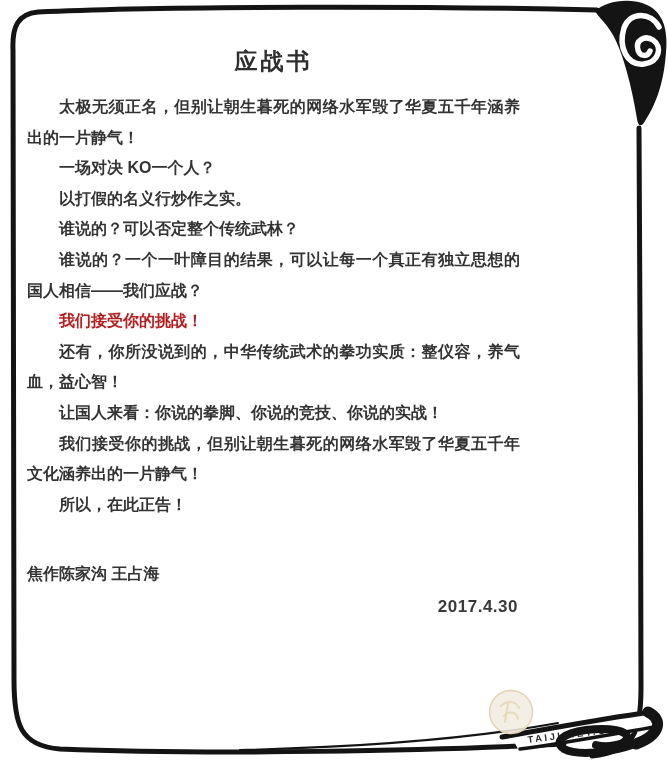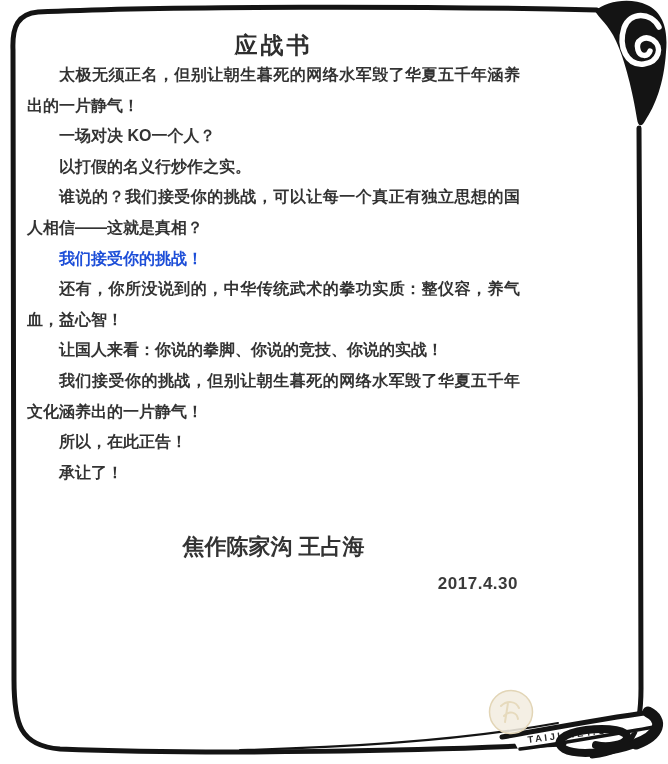--- a/index.html
+++ b/index.html
@@ -10,34 +10,34 @@
     overflow:hidden;
     font-family:"Liberation Sans","DejaVu Sans",sans-serif;
   }
   .frame-svg{position:absolute;left:0;top:0;width:668px;height:764px;z-index:1;}
   .wm-svg{position:absolute;left:0;top:0;width:668px;height:764px;z-index:3;pointer-events:none;}
   .content{
     position:absolute;left:27px;top:30px;width:493px;z-index:2;
     color:#333333;
   }
   .title{
-    margin:0;
+    margin:16px;
     font-size:23px;line-height:30px;font-weight:bold;
     text-align:center;letter-spacing:3px;color:#2e2e2e;
   }
   .body{
     font-size:16px;line-height:30.6px;font-weight:600;
     color:#333333;
     text-align:justify;
   }
   .body p{margin:0;text-indent:2em;}
-  .body p.red{color:#1d4ed8;font-weight:700;}
+  .body p.red{color:#b91c1c;font-weight:700;}
   .signature{
-    margin-top:44px;text-align:center;
-    font-size:22px;font-weight:600;color:#333333;
+    margin-top:44px;text-align:left;
+    font-size:16px;font-weight:600;color:#333333;
   }
   .date{
     margin-top:12px;text-align:right;padding-right:2px;
     font-size:17px;font-weight:700;color:#3a3a3a;letter-spacing:0.5px;
   }
 </style>
 </head>
 <body>
 
 <div class="page">
@@ -62,27 +62,27 @@
     <path d="M648,712 C664,720 660,735 636,744" stroke="#141414" stroke-width="11" fill="none" stroke-linecap="round"></path>
     <path d="M650,713 C664,721 658,735 635,744 C610,753 577,756 564,749 C553,742 563,733 586,730 C610,727 629,731 627,738 C625,745 607,748 596,745" stroke="#141414" stroke-width="8" fill="none" stroke-linecap="round"></path>
   </svg>
 
   <div class="content">
     <h1 class="title">应战书</h1>
     <div class="body">
         <p>太极无须正名，但别让朝生暮死的网络水军毁了华夏五千年涵养出的一片静气！</p>
         <p>一场对决 KO一个人？</p>
         <p>以打假的名义行炒作之实。</p>
-        <p>谁说的？我们接受你的挑战，可以让每一个真正有独立思想的国人相信——这就是真相？</p>
+        <p>谁说的？可以否定整个传统武林？</p>
+        <p>谁说的？一个一叶障目的结果，可以让每一个真正有独立思想的国人相信——我们应战？</p>
         <p class="red">我们接受你的挑战！</p>
         <p>还有，你所没说到的，中华传统武术的拳功实质：整仪容，养气血，益心智！</p>
         <p>让国人来看：你说的拳脚、你说的竞技、你说的实战！</p>
         <p>我们接受你的挑战，但别让朝生暮死的网络水军毁了华夏五千年文化涵养出的一片静气！</p>
         <p>所以，在此正告！</p>
-        <p>承让了！</p>
       </div>
     <div class="signature">焦作陈家沟 王占海</div>
     <div class="date">2017.4.30</div>
   </div>
 
   <svg class="wm-svg" viewBox="0 0 668 764" aria-hidden="true">
     <circle cx="511" cy="712" r="21.5" fill="rgba(243,237,224,0.88)" stroke="#e2d5b6" stroke-width="1.5"></circle>
     <path d="M501,706 C507,700 516,701 519,708 M504,716 C509,710 517,712 518,719 M508,703 L505,722" stroke="#e6dabd" stroke-width="2" fill="none" stroke-linecap="round"></path>
   </svg>
 

